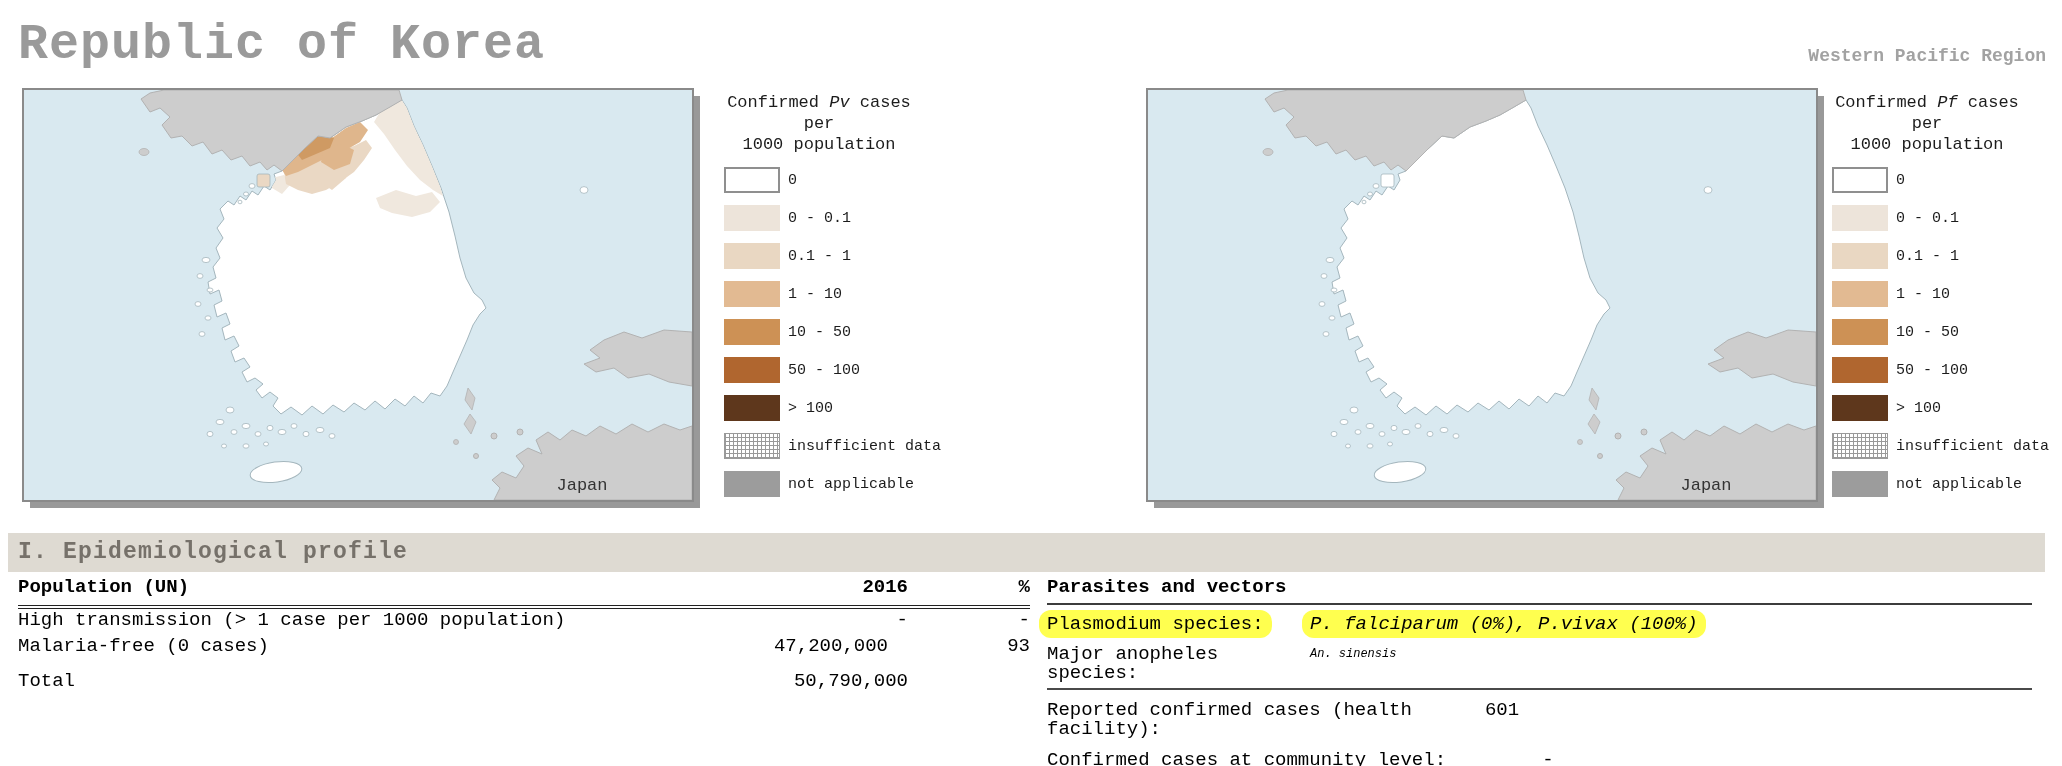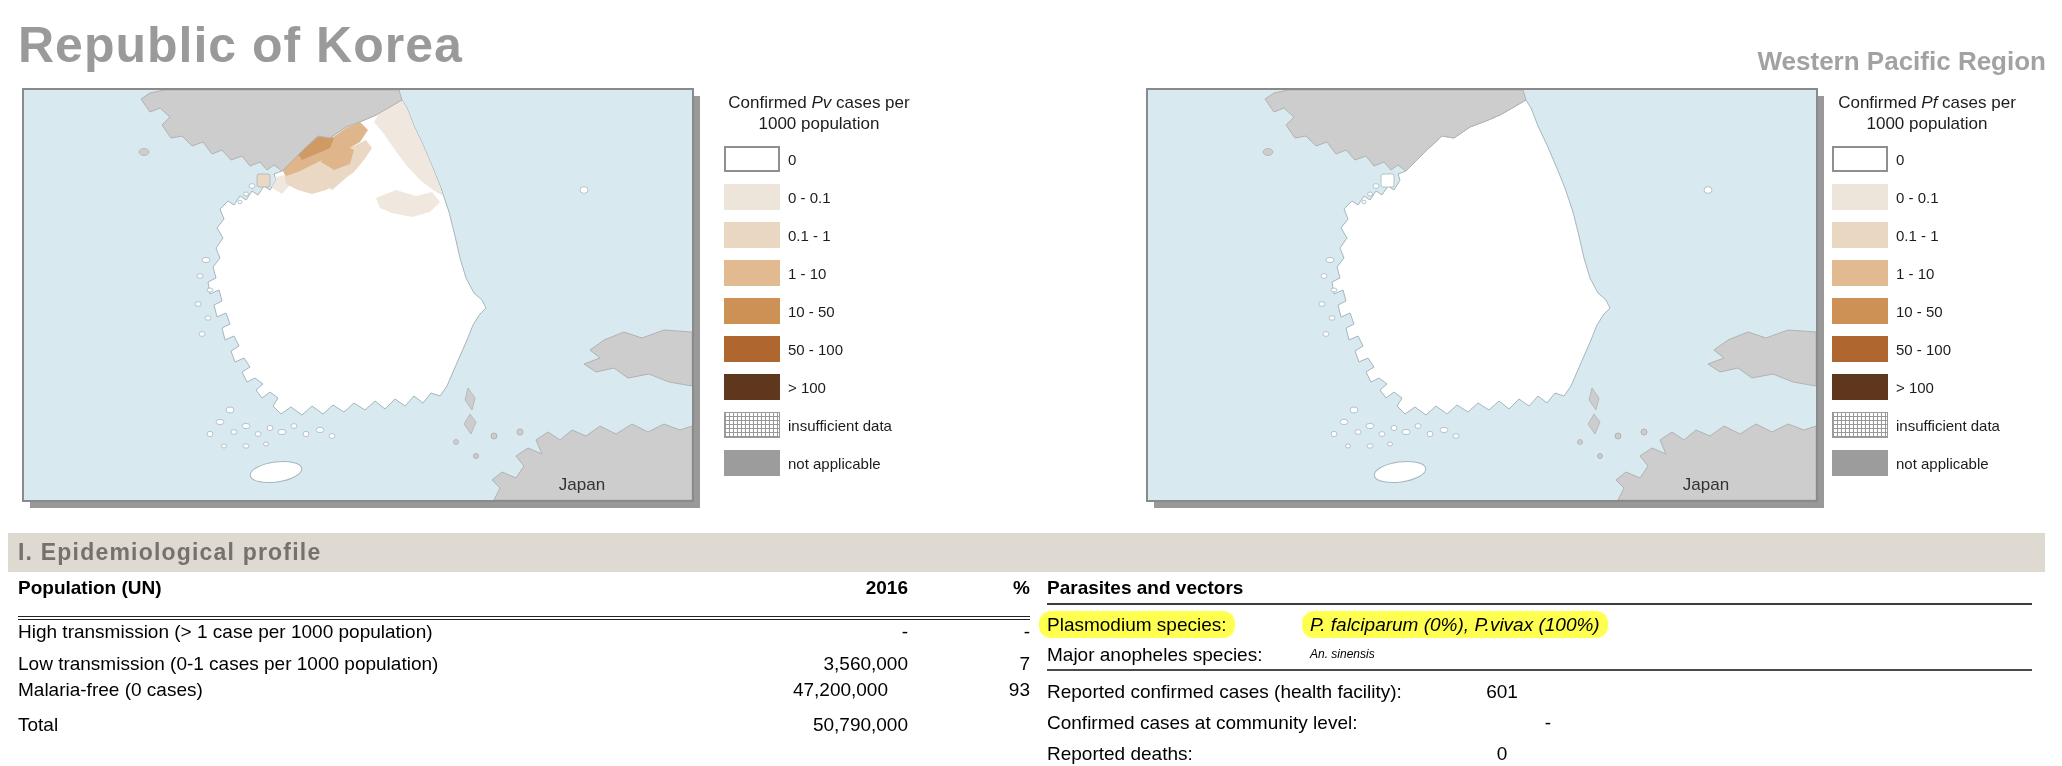--- a/index.html
+++ b/index.html
@@ -1,22 +1,22 @@
 <!DOCTYPE html>
 <html><head>
 <meta charset="utf-8">
 <style>
   html,body{margin:0;padding:0;background:#fff;}
   .page{position:relative;width:2062px;height:766px;background:#fff;overflow:hidden;
-        font-family:Liberation Sans, sans-serif;color:#000;}
+        font-family:Liberation Mono, monospace;color:#000;}
 
   
   .page-title{position:absolute;left:18px;top:16px;font-size:50px;font-weight:bold;
               color:#9a9a9a;letter-spacing:1px;}
-  .region-label{position:absolute;right:16px;top:46px;font-size:26px;font-weight:bold;
+  .region-label{position:absolute;right:16px;top:46px;font-size:18px;font-weight:bold;
               color:#a2a2a2;}
 
   
   .map-box{position:absolute;top:88px;width:668px;height:410px;border:2px solid #8a8a8a;
            background:#d9e9f0;box-shadow:7px 7px 0 -1px #999;overflow:hidden;}
   .map-left{left:22px;}
   .map-right{left:1146px;}
   .map-box svg{display:block;width:100%;height:100%;}
 
   
@@ -35,21 +35,21 @@
 
   
   .section-bar{position:absolute;left:8px;top:533px;width:2037px;height:39px;
      background:#dedad2;color:#76716a;font-size:23px;font-weight:bold;
      letter-spacing:1.2px;line-height:39px;padding-left:10px;box-sizing:border-box;}
 
   
   .pop-table{position:absolute;left:18px;top:578px;width:1012px;font-size:19px;}
   .pop-row{display:grid;grid-template-columns:1fr 180px 122px;line-height:19px;}
   .pop-row .num{text-align:right;}
-  .pop-head{font-weight:bold;padding-bottom:19px;border-bottom:4px double #222;}
+  .pop-head{font-weight:bold;padding-bottom:8px;border-bottom:4px double #222;}
   .pop-r1{margin-top:2px;} .pop-r2{margin-top:13px;} .pop-r3{margin-top:7px;gap:20px;} .pop-r4{margin-top:16px;}
 
   
   .pv-table{position:absolute;left:1047px;top:578px;width:985px;font-size:19px;}
   .pv-head{font-weight:bold;line-height:19px;padding-bottom:6px;border-bottom:2px solid #3c3c3c;}
   .species-row{display:grid;grid-template-columns:263px 1fr;line-height:21px;}
   .row-plasmodium{margin-top:9px;}
   .row-anopheles{margin-top:10px;line-height:19px;}
   .italic{font-style:italic;}
   .small-italic{font-style:italic;font-size:12px;}
@@ -279,25 +279,20 @@
       <div>Population (UN)</div>
       <div class="num">2016</div>
       <div class="num">%</div>
     </div>
     <div id="pop-rows">
         <div class="pop-row pop-r1">
           <div class="">High transmission (&gt; 1 case per 1000 population)</div>
           <div class="num">-</div>
           <div class="num">-</div>
         </div>
-        <div class="pop-row pop-r2">
-          <div class="">Low transmission (0-1 cases per 1000 population)</div>
-          <div class="num">3,560,000</div>
-          <div class="num">7</div>
-        </div>
         <div class="pop-row pop-r3">
           <div class="">Malaria-free (0 cases)</div>
           <div class="num">47,200,000</div>
           <div class="num">93</div>
         </div>
         <div class="pop-row pop-r4">
           <div class="">Total</div>
           <div class="num">50,790,000</div>
           <div class="num"></div>
         </div>

